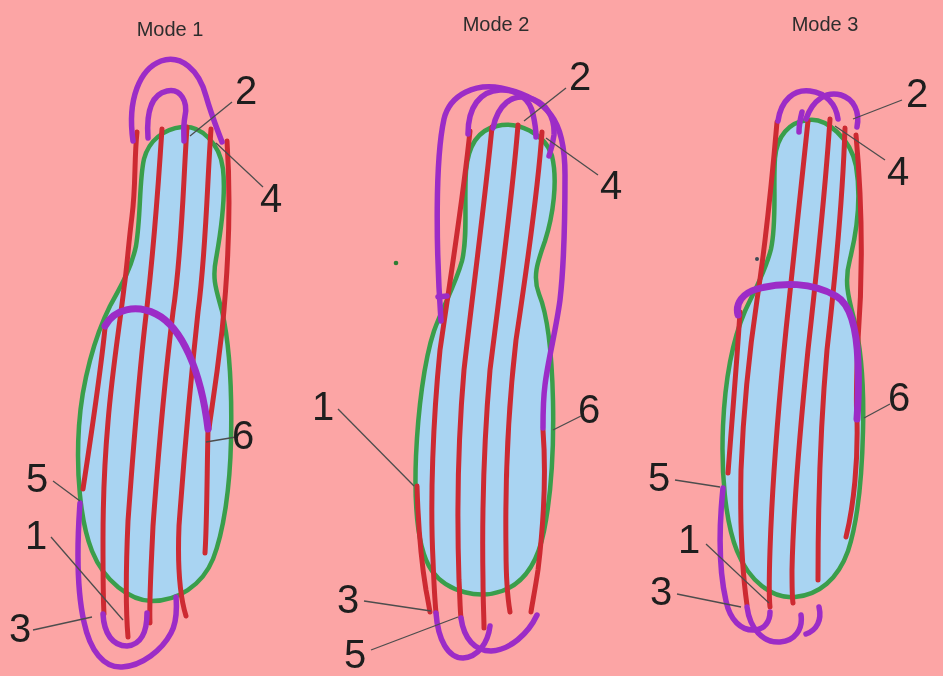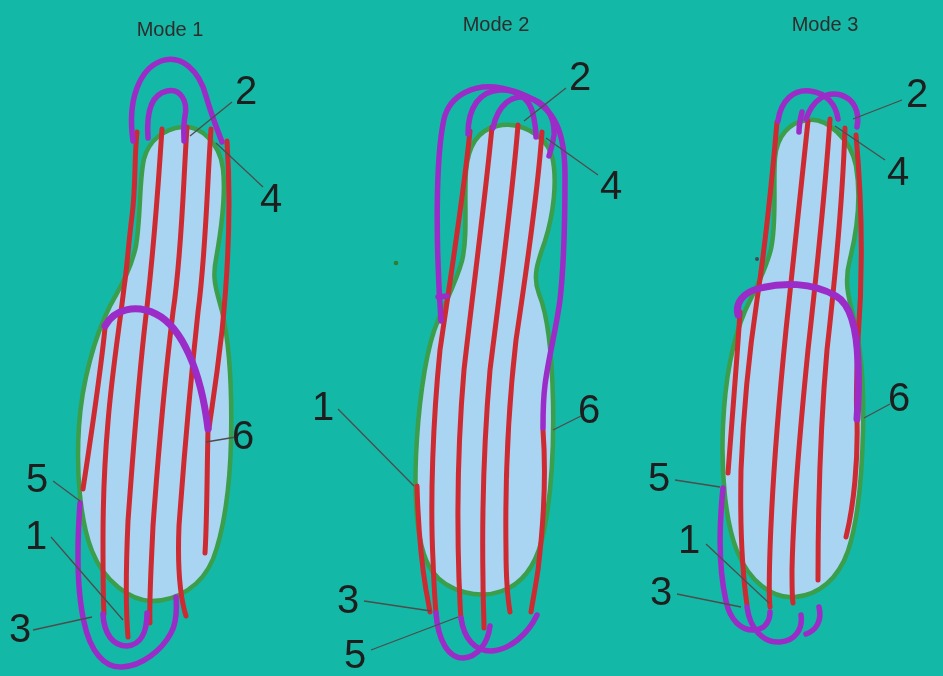--- a/index.html
+++ b/index.html
@@ -1,16 +1,16 @@
 <!DOCTYPE html>
 <html><head>
 <meta charset="utf-8">
 <style>
   html,body{margin:0;padding:0;background:#ffffff;}
-  .stage{position:relative;width:943px;height:676px;background:#14b8a6;overflow:hidden;}
+  .stage{position:relative;width:943px;height:676px;background:#fca5a5;overflow:hidden;}
   svg{display:block;}
   text{font-family:"Liberation Sans",sans-serif;}
   .mode-title{font-size:20px;fill:#2d2d2d;}
   .num-label{font-size:40px;fill:#1e1e1e;}
   .leader{stroke:#4d4d4d;stroke-width:1.3;fill:none;}
   .region{fill:#a9d4f2;stroke:#3a9e4b;stroke-width:4.5;stroke-linejoin:round;}
   .pass{fill:none;stroke:#cd2a32;stroke-width:5;stroke-linecap:round;}
   .trans{fill:none;stroke:#9c2cc7;stroke-width:5.5;stroke-linecap:round;}
   .trans-mid{fill:none;stroke:#9c2cc7;stroke-width:7;stroke-linecap:round;}
 </style>

